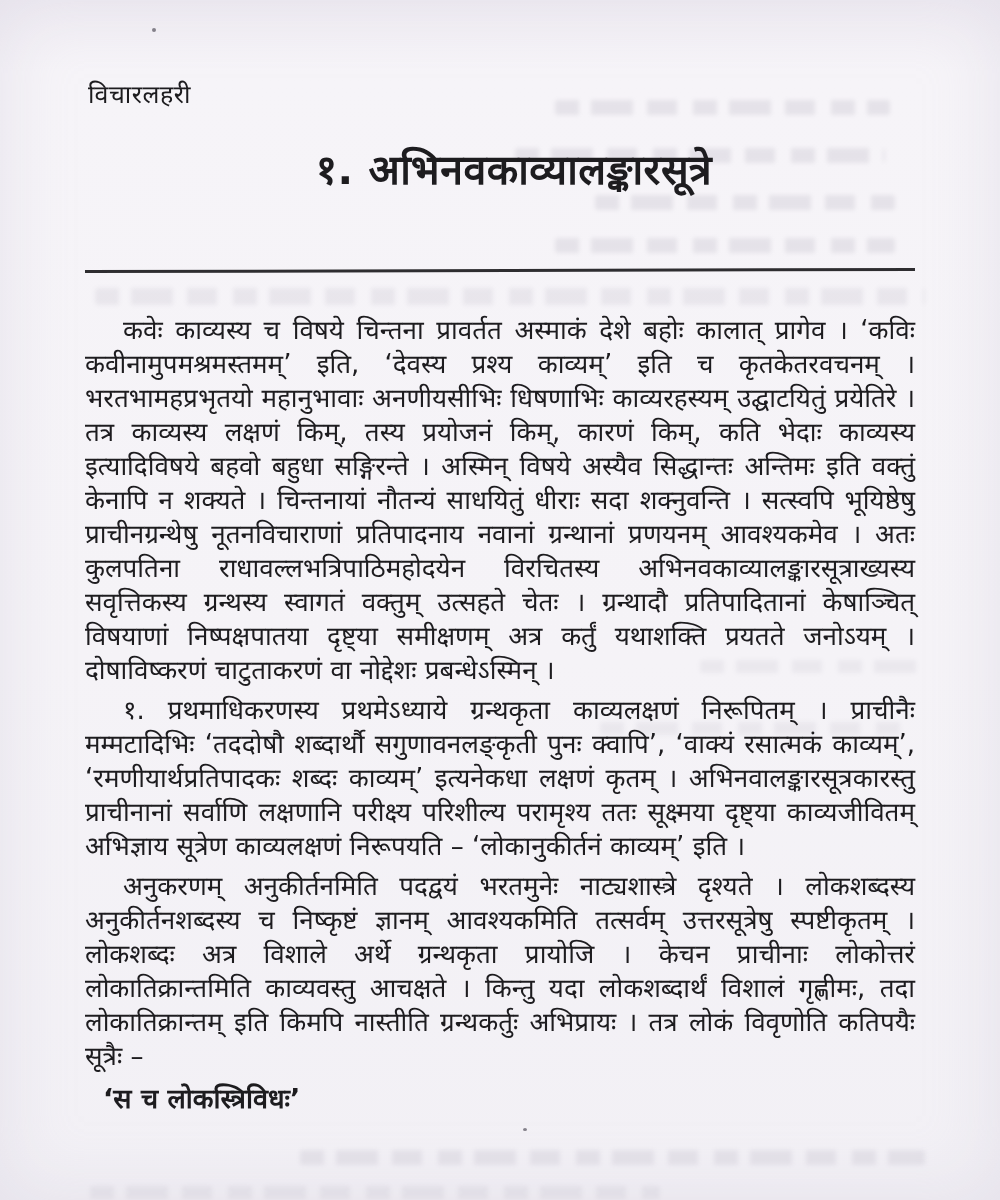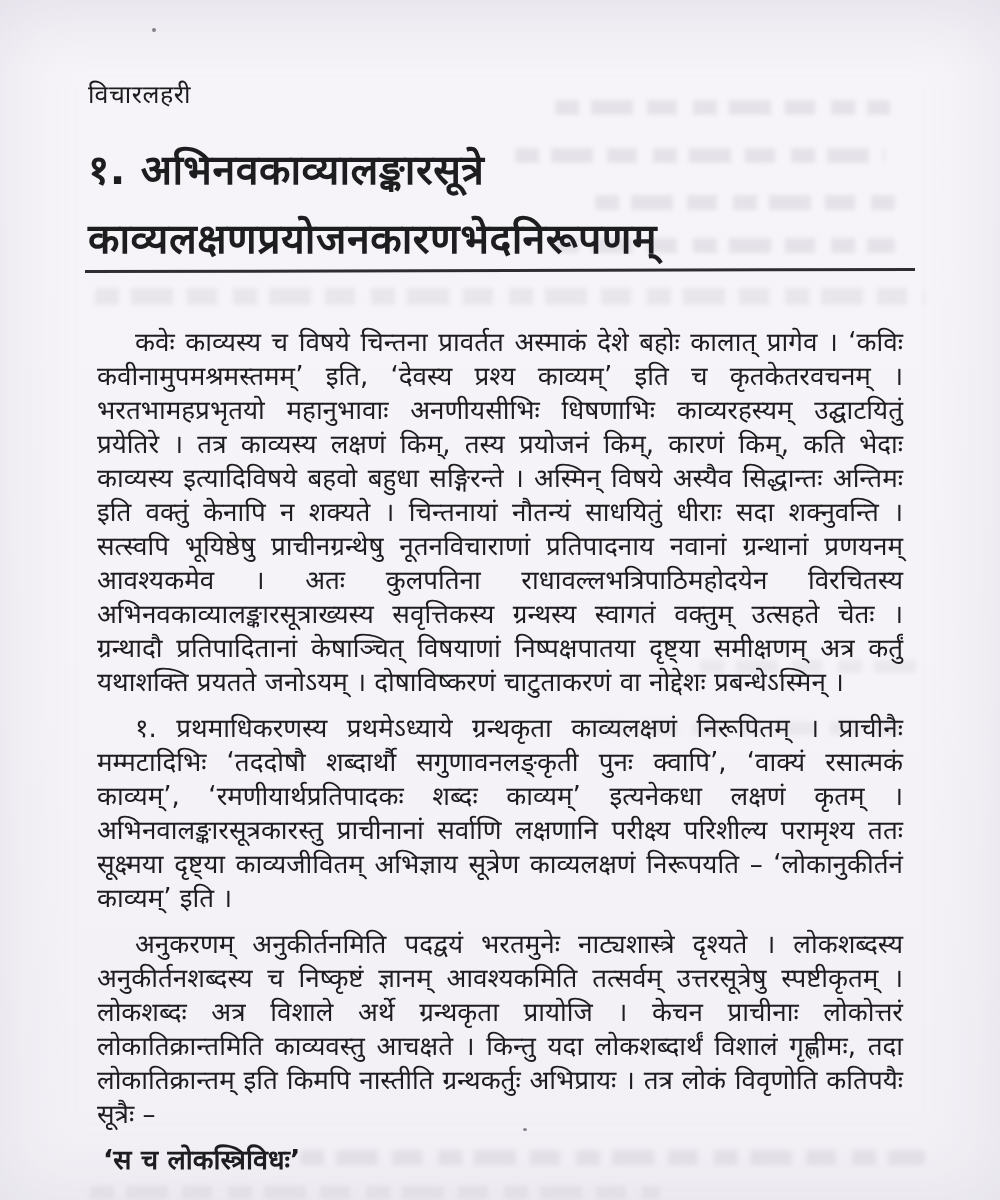--- a/index.html
+++ b/index.html
@@ -25,41 +25,42 @@
   }
   .title-block {
     position: absolute;
     top: 136px;
     left: 88px;
     right: 60px;
     font-size: 41px;
     font-weight: bold;
     line-height: 69px;
     letter-spacing: 0.5px;
+    text-align: center;
   }
   .rule {
     position: absolute;
     top: 269px;
     left: 85px;
     width: 830px;
     height: 3px;
     background: var(--rule, #2e2d30);
     transform: rotate(-0.15deg);
   }
   .body-text {
     position: absolute;
     top: 313px;
     left: 85px;
     width: 830px;
     font-size: 26px;
     line-height: 34px;
     text-align: justify;
     text-justify: inter-word;
   }
-  p.para { margin: 12px; text-indent: 38px; }
+  p.para { margin: 0; text-indent: 38px; }
   p.para + p.para { margin-top: 6px; }
   .b { font-weight: normal; }
   p.sutra-line {
     margin: 9px 0 0 18px;
     font-weight: bold;
     font-size: 27px;
     text-indent: 0;
   }
   
   .ghost {
@@ -95,21 +96,20 @@
   <div class="ghost" style="left:300px; top:1150px; width:625px; height:15px; opacity:0.12;"></div>
   <div class="ghost" style="left:90px; top:1186px; width:570px; height:13px; opacity:0.09;"></div>
 
   <div class="speck" style="left:152px; top:28px; width:4px; height:4px;"></div>
   <div class="speck" style="left:523px; top:1128px; width:4px; height:3px;"></div>
 
   <div class="running-header">विचारलहरी</div>
 
   <div class="title-block">
     <div>१. अभिनवकाव्यालङ्कारसूत्रे</div>
-    <div>काव्यलक्षणप्रयोजनकारणभेदनिरूपणम्</div>
   </div>
 
   <div class="rule"></div>
 
   <div class="body-text">
     <p class="para"><span>कवेः काव्यस्य च विषये चिन्तना प्रावर्तत अस्माकं देशे बहोः कालात् प्रागेव । ‘कविः कवीनामुपमश्रमस्तमम्’ इति, ‘देवस्य प्रश्य काव्यम्’ इति च कृतकेतरवचनम् । भरतभामहप्रभृतयो महानुभावाः अनणीयसीभिः धिषणाभिः काव्यरहस्यम् उद्घाटयितुं प्रयेतिरे । तत्र काव्यस्य लक्षणं किम्, तस्य प्रयोजनं किम्, कारणं किम्, कति भेदाः काव्यस्य इत्यादिविषये बहवो बहुधा सङ्गिरन्ते । अस्मिन् विषये अस्यैव सिद्धान्तः अन्तिमः इति वक्तुं केनापि न शक्यते । चिन्तनायां नौतन्यं साधयितुं धीराः सदा शक्नुवन्ति । सत्स्वपि भूयिष्ठेषु प्राचीनग्रन्थेषु नूतनविचाराणां प्रतिपादनाय नवानां ग्रन्थानां प्रणयनम् आवश्यकमेव । अतः कुलपतिना राधावल्लभत्रिपाठिमहोदयेन विरचितस्य अभिनवकाव्यालङ्कारसूत्राख्यस्य सवृत्तिकस्य ग्रन्थस्य स्वागतं वक्तुम् उत्सहते चेतः । ग्रन्थादौ प्रतिपादितानां केषाञ्चित् विषयाणां निष्पक्षपातया दृष्ट्या समीक्षणम् अत्र कर्तुं यथाशक्ति प्रयतते जनोऽयम् । दोषाविष्करणं चाटुताकरणं वा नोद्देशः प्रबन्धेऽस्मिन् ।</span></p>
 
     <p class="para"><span>१. प्रथमाधिकरणस्य प्रथमेऽध्याये ग्रन्थकृता काव्यलक्षणं निरूपितम् । प्राचीनैः मम्मटादिभिः ‘तददोषौ शब्दार्थौ सगुणावनलङ्कृती पुनः क्वापि’, ‘वाक्यं रसात्मकं काव्यम्’, ‘रमणीयार्थप्रतिपादकः शब्दः काव्यम्’ इत्यनेकधा लक्षणं कृतम् । अभिनवालङ्कारसूत्रकारस्तु प्राचीनानां सर्वाणि लक्षणानि परीक्ष्य परिशील्य परामृश्य ततः सूक्ष्मया दृष्ट्या काव्यजीवितम् अभिज्ञाय सूत्रेण काव्यलक्षणं निरूपयति – </span><span class="b">‘लोकानुकीर्तनं काव्यम्’</span><span> इति ।</span></p>
 
     <p class="para"><span>अनुकरणम् अनुकीर्तनमिति पदद्वयं भरतमुनेः नाट्यशास्त्रे दृश्यते । लोकशब्दस्य अनुकीर्तनशब्दस्य च निष्कृष्टं ज्ञानम् आवश्यकमिति तत्सर्वम् उत्तरसूत्रेषु स्पष्टीकृतम् । लोकशब्दः अत्र विशाले अर्थे ग्रन्थकृता प्रायोजि ।  केचन प्राचीनाः लोकोत्तरं लोकातिक्रान्तमिति काव्यवस्तु आचक्षते । किन्तु यदा लोकशब्दार्थं विशालं गृह्णीमः, तदा लोकातिक्रान्तम् इति किमपि नास्तीति ग्रन्थकर्तुः अभिप्रायः । तत्र लोकं विवृणोति कतिपयैः सूत्रैः –</span></p>

